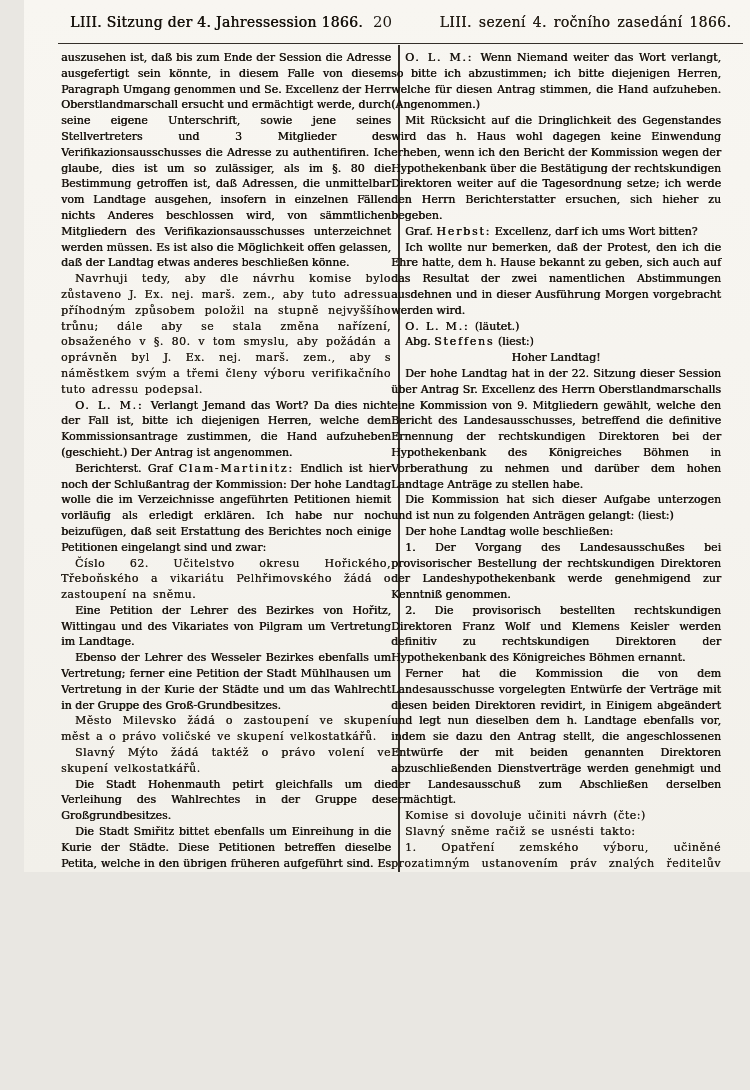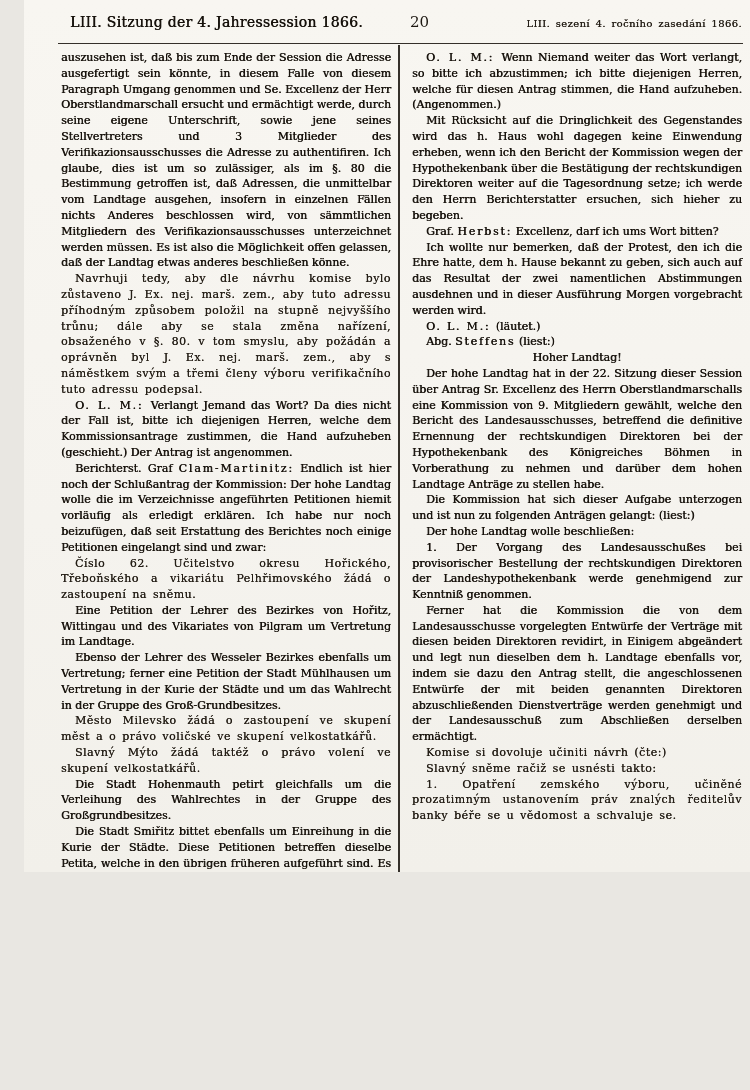--- a/index.html
+++ b/index.html
@@ -11,33 +11,33 @@
     overflow:hidden;
     font-family:"DejaVu Serif", serif;
     color:#1d1812;
     margin-left:24px;
   }
   .header{
     position:absolute;top:13px;left:36px;right:32px;
     display:grid;grid-template-columns:1fr 56px 1fr;align-items:baseline;
   }
   .header .ht-left{ text-align:center;font-size:14px;letter-spacing:0.3px;}
-  .header .ht-num{ text-align:right;font-size:15px;}
-  .header .ht-right{text-align:right;font-size:10px;letter-spacing:0.4px;}
+  .header .ht-num{ text-align:left;font-size:15px;}
+  .header .ht-right{text-align:center;font-size:14px;letter-spacing:0.4px;}
   .header-rule{
     position:absolute;top:43px;left:34px;right:31px;
     border-top:1.5px solid #35302a;
   }
   .column-divider{
     position:absolute;left:374px;top:45px;width:1.5px;height:968px;
     background:#35302a;
   }
   .columns{
     position:absolute;top:50px;left:37px;right:31px;bottom:0;
-    display:flex;gap:21px;overflow:hidden;
+    display:flex;overflow:hidden;
   }
   .col{
     width:330px;flex:0 0 330px;
     text-align:justify;
     font-size:11px;line-height:15.8px;
   }
   .para{margin:0;text-indent:14px;}
   .para.noindent{text-indent:0;}
   .para.center{text-align:center;text-indent:0;}
   .fraktur{color:#17120c;text-shadow:0.4px 0 0 currentColor;}
@@ -82,20 +82,21 @@
         <p class="para fraktur"><span>Mit Rücksicht auf die Dringlichkeit des Gegenstandes wird das h. Haus wohl dagegen keine Einwendung erheben, wenn ich den Bericht der Kommission wegen der Hypothekenbank über die Bestätigung der rechtskundigen Direktoren weiter auf die Tagesordnung setze; ich werde den Herrn Berichterstatter ersuchen, sich hieher zu begeben.</span></p>
         <p class="para fraktur"><span>Graf. </span><span class="sperr">Herbst:</span><span> Excellenz, darf ich ums Wort bitten?</span></p>
         <p class="para fraktur"><span>Ich wollte nur bemerken, daß der Protest, den ich die Ehre hatte, dem h. Hause bekannt zu geben, sich auch auf das Resultat der zwei namentlichen Abstimmungen ausdehnen und in dieser Ausführung Morgen vorgebracht werden wird.</span></p>
         <p class="para fraktur"><span class="sperr">O. L. M.: </span><span>(läutet.)</span></p>
         <p class="para fraktur"><span>Abg. </span><span class="sperr">Steffens</span><span> (liest:)</span></p>
         <p class="para fraktur center"><span>Hoher Landtag!</span></p>
         <p class="para fraktur"><span>Der hohe Landtag hat in der 22. Sitzung dieser Session über Antrag Sr. Excellenz des Herrn Oberstlandmarschalls eine Kommission von 9. Mitgliedern gewählt, welche den Bericht des Landesausschusses, betreffend die definitive Ernennung der rechtskundigen Direktoren bei der Hypothekenbank des Königreiches Böhmen in Vorberathung zu nehmen und darüber dem hohen Landtage Anträge zu stellen habe.</span></p>
         <p class="para fraktur"><span>Die Kommission hat sich dieser Aufgabe unterzogen und ist nun zu folgenden Anträgen gelangt: (liest:)</span></p>
         <p class="para fraktur"><span>Der hohe Landtag wolle beschließen:</span></p>
         <p class="para fraktur"><span>1. Der Vorgang des Landesausschußes bei provisorischer Bestellung der rechtskundigen Direktoren der Landeshypothekenbank werde genehmigend zur Kenntniß genommen.</span></p>
+        <p class="para fraktur"><span>2. Die provisorisch bestellten rechtskundigen Direktoren Franz Wolf und Klemens Keisler werden definitiv zu rechtskundigen Direktoren der Hypothekenbank des Königreiches Böhmen ernannt.</span></p>
         <p class="para fraktur"><span>Ferner hat die Kommission die von dem Landesausschusse vorgelegten Entwürfe der Verträge mit diesen beiden Direktoren revidirt, in Einigem abgeändert und legt nun dieselben dem h. Landtage ebenfalls vor, indem sie dazu den Antrag stellt, die angeschlossenen Entwürfe der mit beiden genannten Direktoren abzuschließenden Dienstverträge werden genehmigt und der Landesausschuß zum Abschließen derselben ermächtigt.</span></p>
         <p class="para czech"><span>Komise si dovoluje učiniti návrh (čte:)</span></p>
         <p class="para czech"><span>Slavný sněme račiž se usnésti takto:</span></p>
         <p class="para czech"><span>1. Opatření zemského výboru, učiněné prozatimným ustanovením práv znalých ředitelův banky béře se u vědomost a schvaluje se.</span></p>
       </div>
   </div>
 
   <div class="scan-artifact-bar"></div>
 </div>
 

